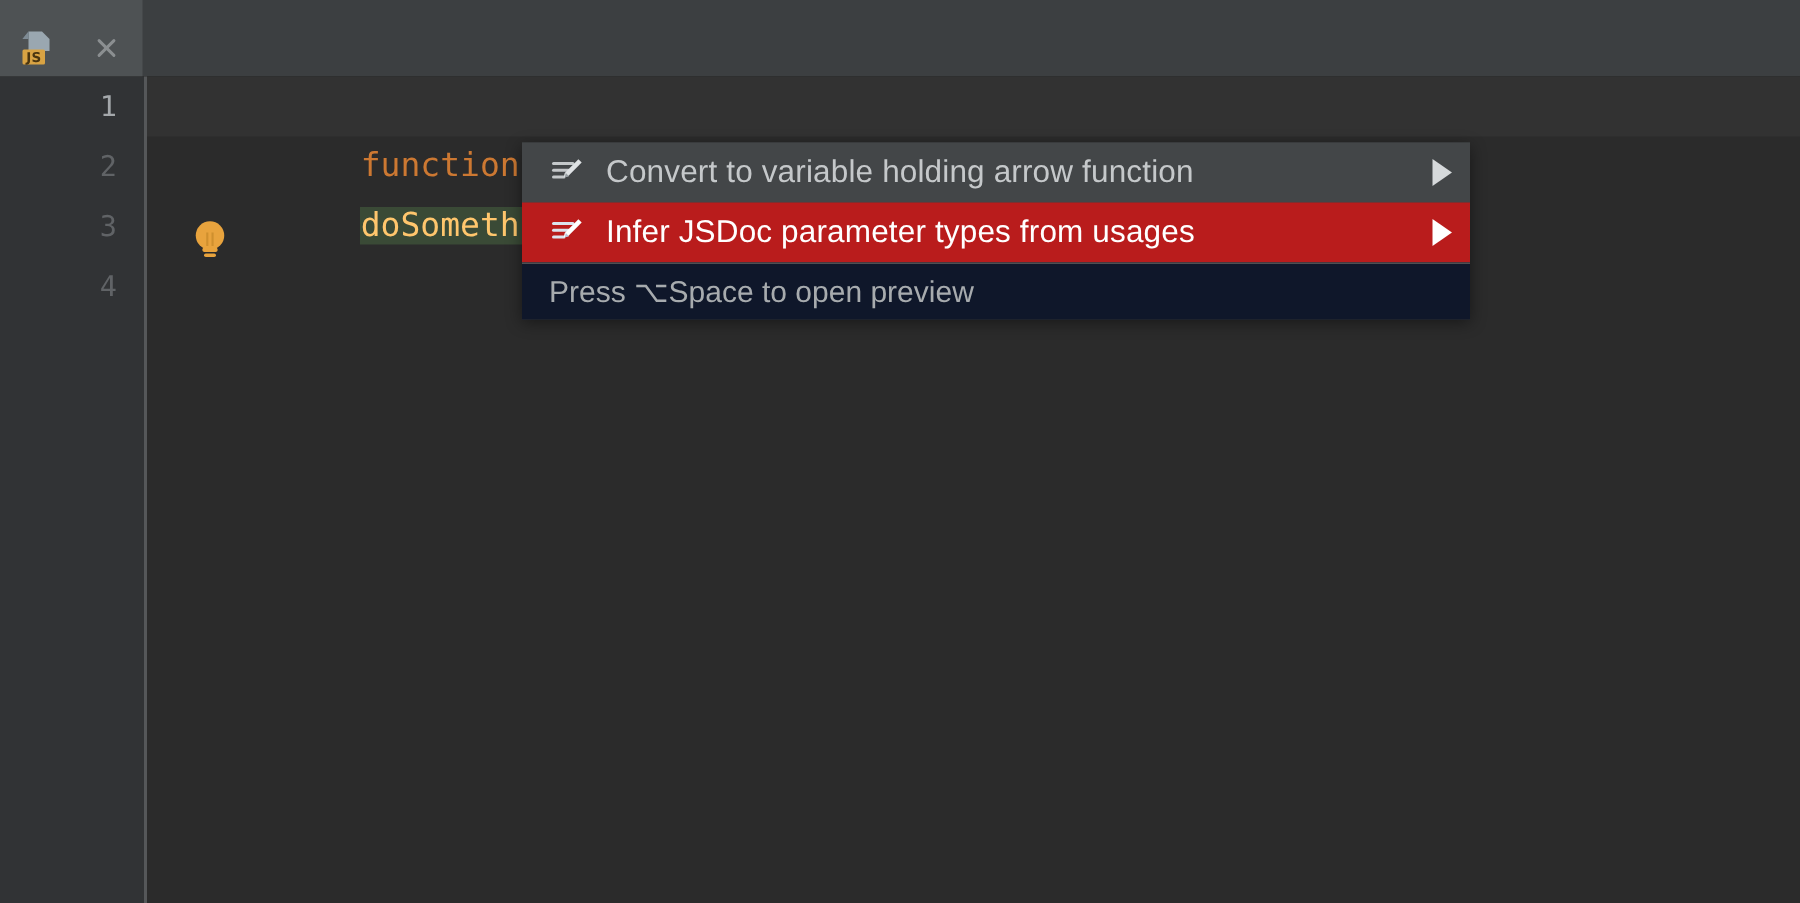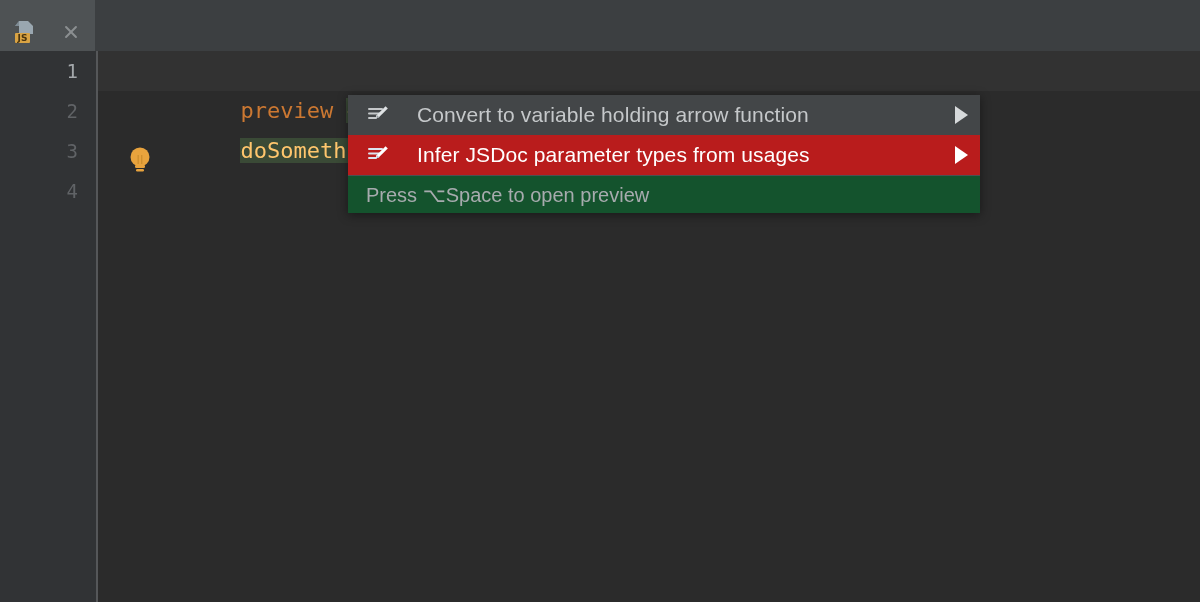--- a/index.html
+++ b/index.html
@@ -203,39 +203,38 @@
     flex: 0 0 auto;
     margin-right: 14px;
     display: block;
   }
   .popup-item-label {
     flex: 1 1 auto;
     font-size: 21px;
     color: #c5c8ca;
     white-space: nowrap;
     letter-spacing: 0.1px;
-    margin-left: 13px;
   }
   .popup-item.selected .popup-item-label { color: #ffffff; }
   .popup-arrow {
     flex: 0 0 auto;
     width: 0; height: 0;
     margin-left: 10px;
     border-top: 9px solid transparent;
     border-bottom: 9px solid transparent;
     border-left: 13px solid #d6d9db;
   }
   .popup-item.selected .popup-arrow { border-left-color: #ffffff; }
 
   .popup-footer {
     height: 38px;
     display: flex;
     align-items: center;
     padding-left: 18px;
-    background: #14532d;
+    background: #0f172a;
     font-size: 20px;
     color: #a7abae;
     white-space: nowrap;
     box-sizing: border-box;
     border-top: 1px solid #4d5052;
   }
 </style>
 </head>
 <body>
 
@@ -263,21 +262,21 @@
       <div class="gutter-line" style="top:40px;">2</div>
       <div class="gutter-line" style="top:80px;">3</div>
       <div class="gutter-line" style="top:120px;">4</div>
     </div>
     <div class="gutter-edge"></div>
 
     <div class="code-area">
 
       <div class="code-line current-line" style="top:0px;">
         <span class="code-text">
-          <span class="tok-kw">preview</span><span class="tok-plain"> </span><span class="tok-fn hl-usage">doSomething</span><span class="tok-plain">(p1</span><span class="tok-comma">,</span><span class="tok-plain"> p2) {}</span>
+          <span class="tok-kw">function</span><span class="tok-plain"> </span><span class="tok-fn hl-usage">doSomething</span><span class="tok-plain">(p1</span><span class="tok-comma">,</span><span class="tok-plain"> p2) {}</span>
         </span>
       </div>
 
       <div class="code-line" style="top:40px;">
         <span class="code-text">
           <span class="tok-fn hl-usage">doSomething</span><span class="tok-plain">(</span><span class="tok-plain"> </span><span class="param-hint">p1:</span>
         </span>
       </div>
 
       <div class="code-line" style="top:80px;"></div>

